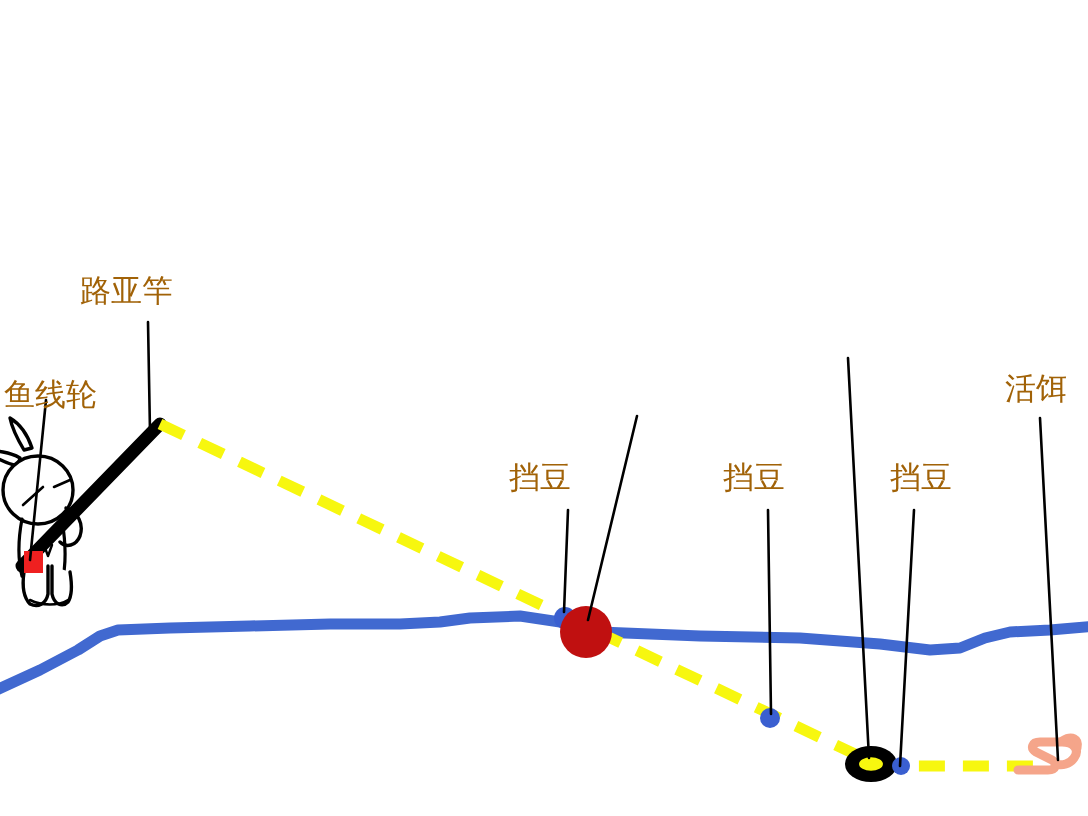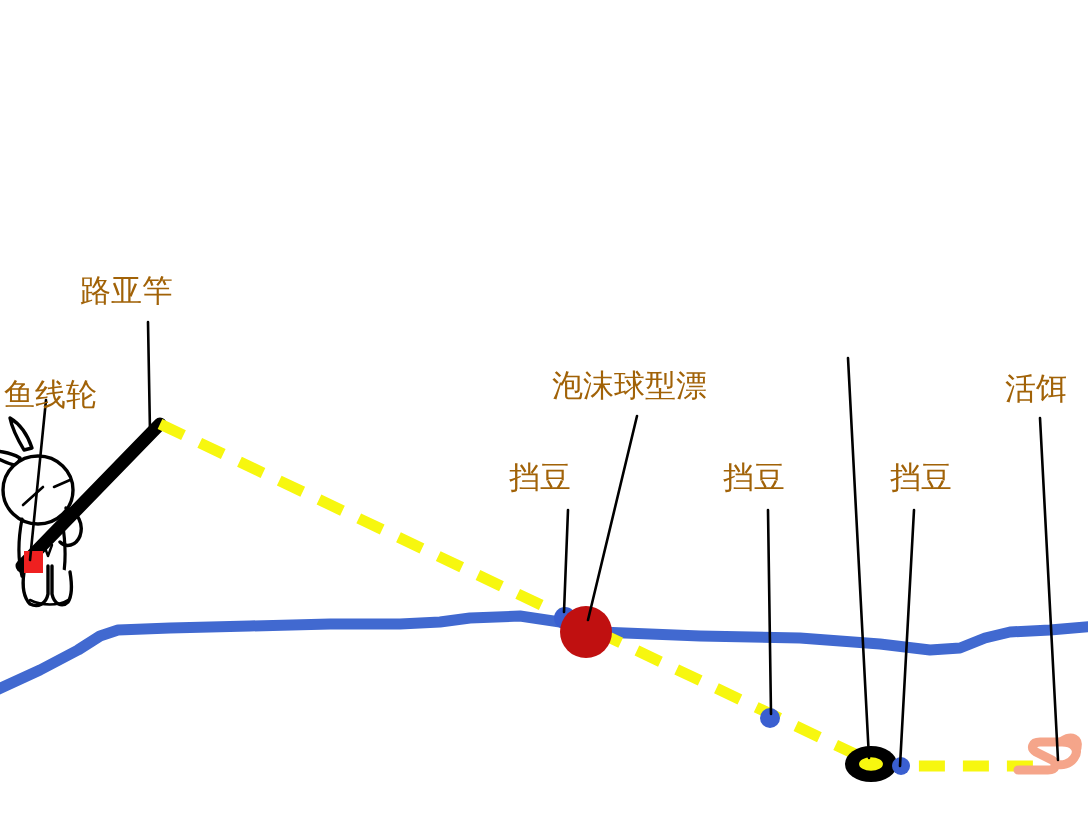--- a/index.html
+++ b/index.html
@@ -106,21 +106,20 @@
         <line x1="914" y1="510" x2="900" y2="766" stroke="#000000"></line>
         <line x1="1040" y1="418" x2="1058" y2="760" stroke="#000000"></line>
       </g>
 
   </svg>
 
   <div class="label-text" style="left:4px; top:353px;margin-top:26px;">鱼线轮</div>
 
   <div class="label-text" style="left:80px; top:275px;">路亚竿</div>
 
-  <div class="label-text" style="left:552px; top:370px;">泡沫球型漂</div>
 
   <div class="label-text" style="left:509px; top:462px;">挡豆</div>
 
   <div class="label-text" style="left:723px; top:462px;">挡豆</div>
 
 
   <div class="label-text" style="left:890px; top:462px;">挡豆</div>
 
   <div class="label-text" style="left:1005px; top:373px;">活饵</div>
 

